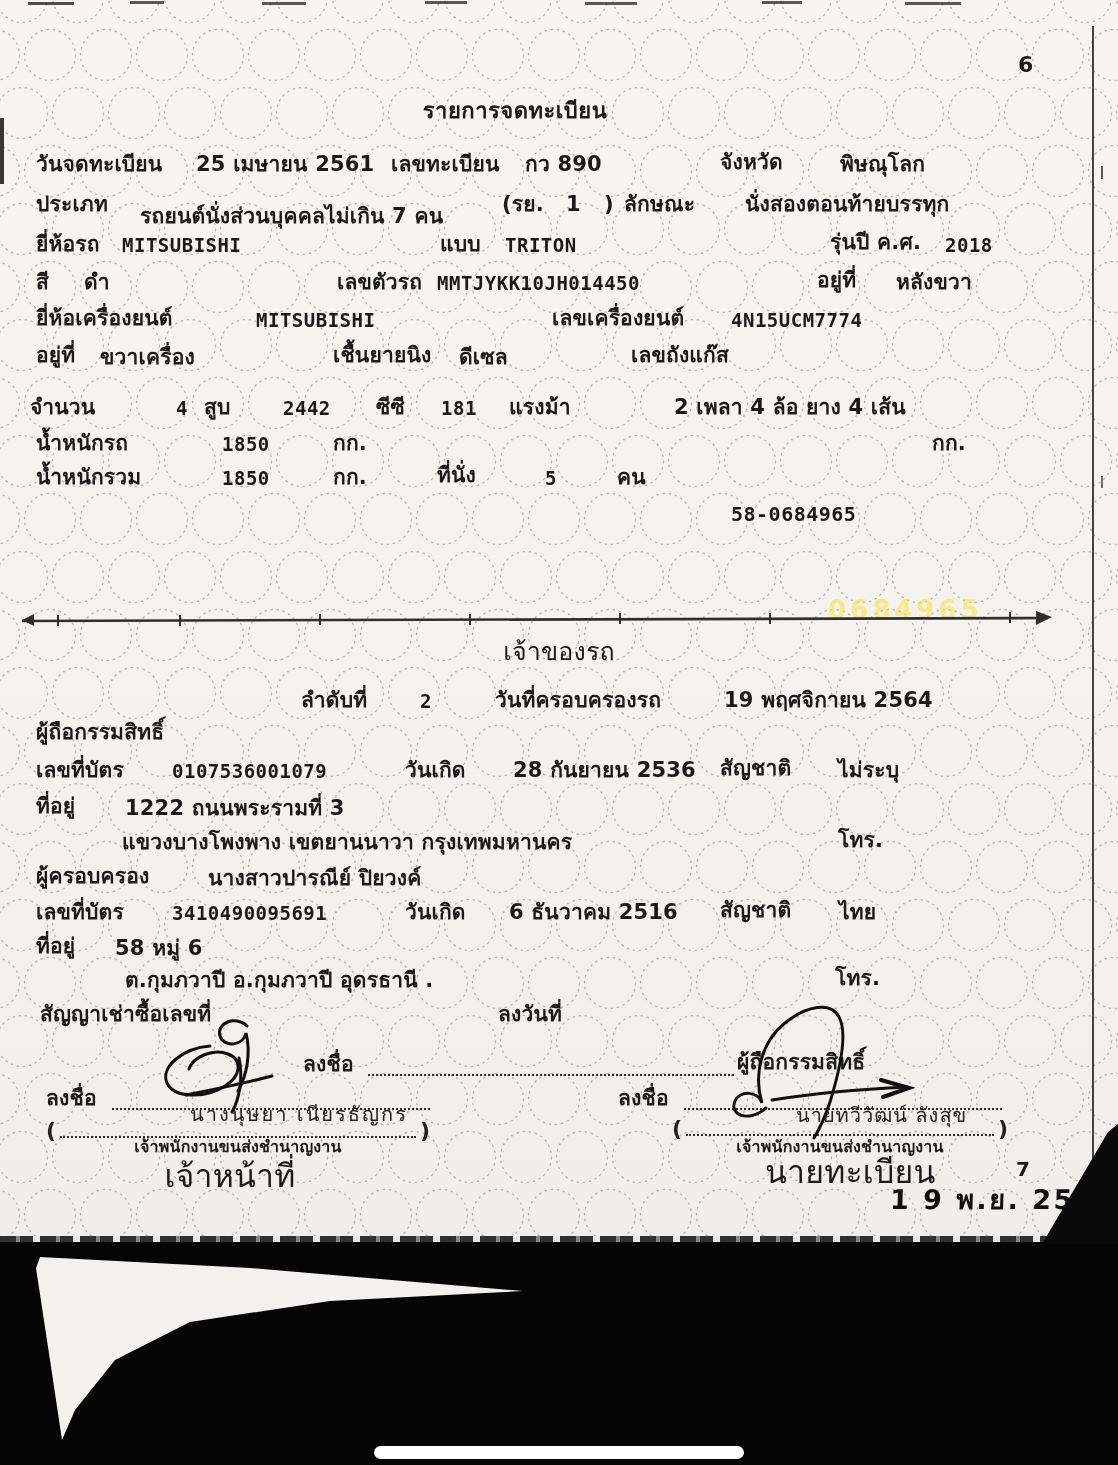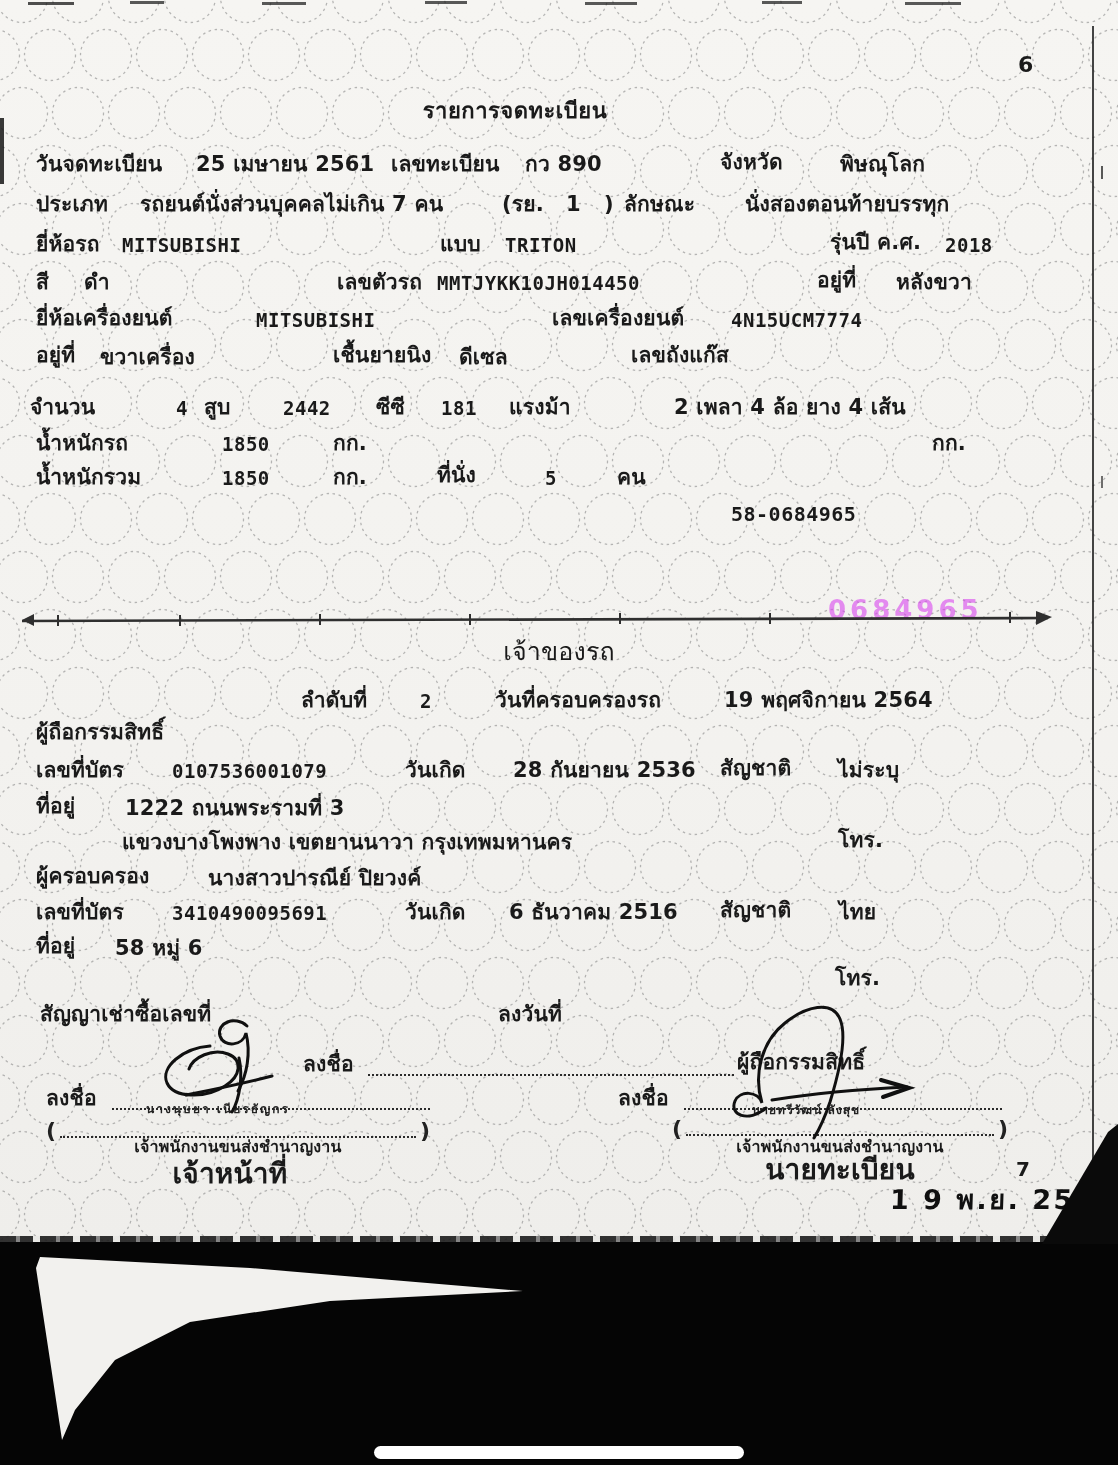--- a/index.html
+++ b/index.html
@@ -6,28 +6,28 @@
   .screen{position:relative;width:1118px;height:1465px;background:#050505;overflow:hidden;
           font-family:"DejaVu Sans","Liberation Sans",sans-serif;}
   .paper{position:absolute;left:0;top:0;width:1118px;height:1246px;
          background:linear-gradient(180deg,#f6f5f2 0%,#f3f2ef 60%,#efeeeb 100%);}
   .pc{fill:none;stroke:#8d8d8d;stroke-width:1.3;stroke-dasharray:2.5 3.6;}
   .t{position:absolute;white-space:nowrap;color:#1a1a1a;font-size:21px;font-weight:600;
      line-height:1.15;letter-spacing:.2px;}
   .mono{font-family:"DejaVu Sans Mono","Liberation Mono",monospace;font-size:19px;font-weight:700;letter-spacing:.5px;}
   .ttl{font-size:22px;font-weight:800;letter-spacing:.5px;}
   .sec{font-size:25px;font-weight:400;}
-  .bold24{font-size:28px;font-weight:700;}
+  .bold24{font-size:32px;font-weight:400;}
   .small{font-size:16px;font-weight:700;}
-  .name{font-size:12px;font-weight:700;color:#222;}
+  .name{font-size:20px;font-weight:400;color:#222;margin-left:44px;}
   .dots{position:absolute;height:22px;border-bottom:2.6px dotted #2a2a2a;}
   .parenline{position:absolute;display:flex;align-items:flex-end;font-size:22px;font-weight:700;color:#222;}
   .pdots{flex:1;border-bottom:2.4px dotted #2a2a2a;margin:0 4px 5px 4px;height:14px;}
   .stamp{font-size:27px;font-weight:800;color:#101010;letter-spacing:2.5px;transform:skewX(-2deg);}
-  .faint{color:#d946ef;opacity:.6;}
+  .faint{color:#fde047;opacity:.6;}
   .artifact{position:absolute;background:#161616;}
   .homebar{position:absolute;left:374px;top:1446px;width:370px;height:13px;border-radius:7px;background:#ffffff;}
   svg.overlay{position:absolute;left:0;top:0;}
 </style>
 </head>
 <body>
 
 <div class="screen">
 
   <div class="paper"></div>
@@ -60,21 +60,21 @@
   <div class="t ttl" style="left:0;top:98px;width:1030px;text-align:center">รายการจดทะเบียน</div>
 
   <div class="t" style="left:36px;top:152px">วันจดทะเบียน</div>
   <div class="t" style="left:196px;top:152px">25 เมษายน 2561</div>
   <div class="t" style="left:391px;top:152px">เลขทะเบียน</div>
   <div class="t" style="left:525px;top:152px">กว 890</div>
   <div class="t" style="left:720px;top:150px">จังหวัด</div>
   <div class="t" style="left:840px;top:152px">พิษณุโลก</div>
 
   <div class="t" style="left:36px;top:192px">ประเภท</div>
-  <div class="t" style="left:140px;top:192px">รถยนต์นั่งส่วนบุคคลไม่เกิน 7 คน</div>
+  <div class="t" style="left:140px;top:204px">รถยนต์นั่งส่วนบุคคลไม่เกิน 7 คน</div>
   <div class="t" style="left:502px;top:192px">(รย.</div>
   <div class="t" style="left:566px;top:192px">1</div>
   <div class="t" style="left:604px;top:192px">)</div>
   <div class="t" style="left:624px;top:192px">ลักษณะ</div>
   <div class="t" style="left:745px;top:192px">นั่งสองตอนท้ายบรรทุก</div>
 
   <div class="t" style="left:36px;top:232px">ยี่ห้อรถ</div>
   <div class="t mono" style="left:122px;top:235px">MITSUBISHI</div>
   <div class="t" style="left:440px;top:232px">แบบ</div>
   <div class="t mono" style="left:505px;top:235px">TRITON</div>
@@ -166,20 +166,21 @@
   <div class="t" style="left:36px;top:900px">เลขที่บัตร</div>
   <div class="t mono" style="left:172px;top:903px">3410490095691</div>
   <div class="t" style="left:405px;top:900px">วันเกิด</div>
   <div class="t" style="left:509px;top:900px">6 ธันวาคม 2516</div>
   <div class="t" style="left:720px;top:898px">สัญชาติ</div>
   <div class="t" style="left:839px;top:900px">ไทย</div>
 
   <div class="t" style="left:36px;top:934px">ที่อยู่</div>
   <div class="t" style="left:115px;top:936px">58 หมู่ 6</div>
 
+  <div class="t" style="left:125px;top:968px">ต.กุมภวาปี อ.กุมภวาปี อุดรธานี .</div>
   <div class="t" style="left:835px;top:966px">โทร.</div>
 
   <div class="t" style="left:40px;top:1002px">สัญญาเช่าซื้อเลขที่</div>
   <div class="t" style="left:498px;top:1002px">ลงวันที่</div>
 
   <div class="t" style="left:303px;top:1052px">ลงชื่อ</div>
   <div class="dots" style="left:368px;top:1052px;width:366px"></div>
   <div class="t" style="left:737px;top:1050px">ผู้ถือกรรมสิทธิ์</div>
 
   <div class="t" style="left:46px;top:1086px">ลงชื่อ</div>

